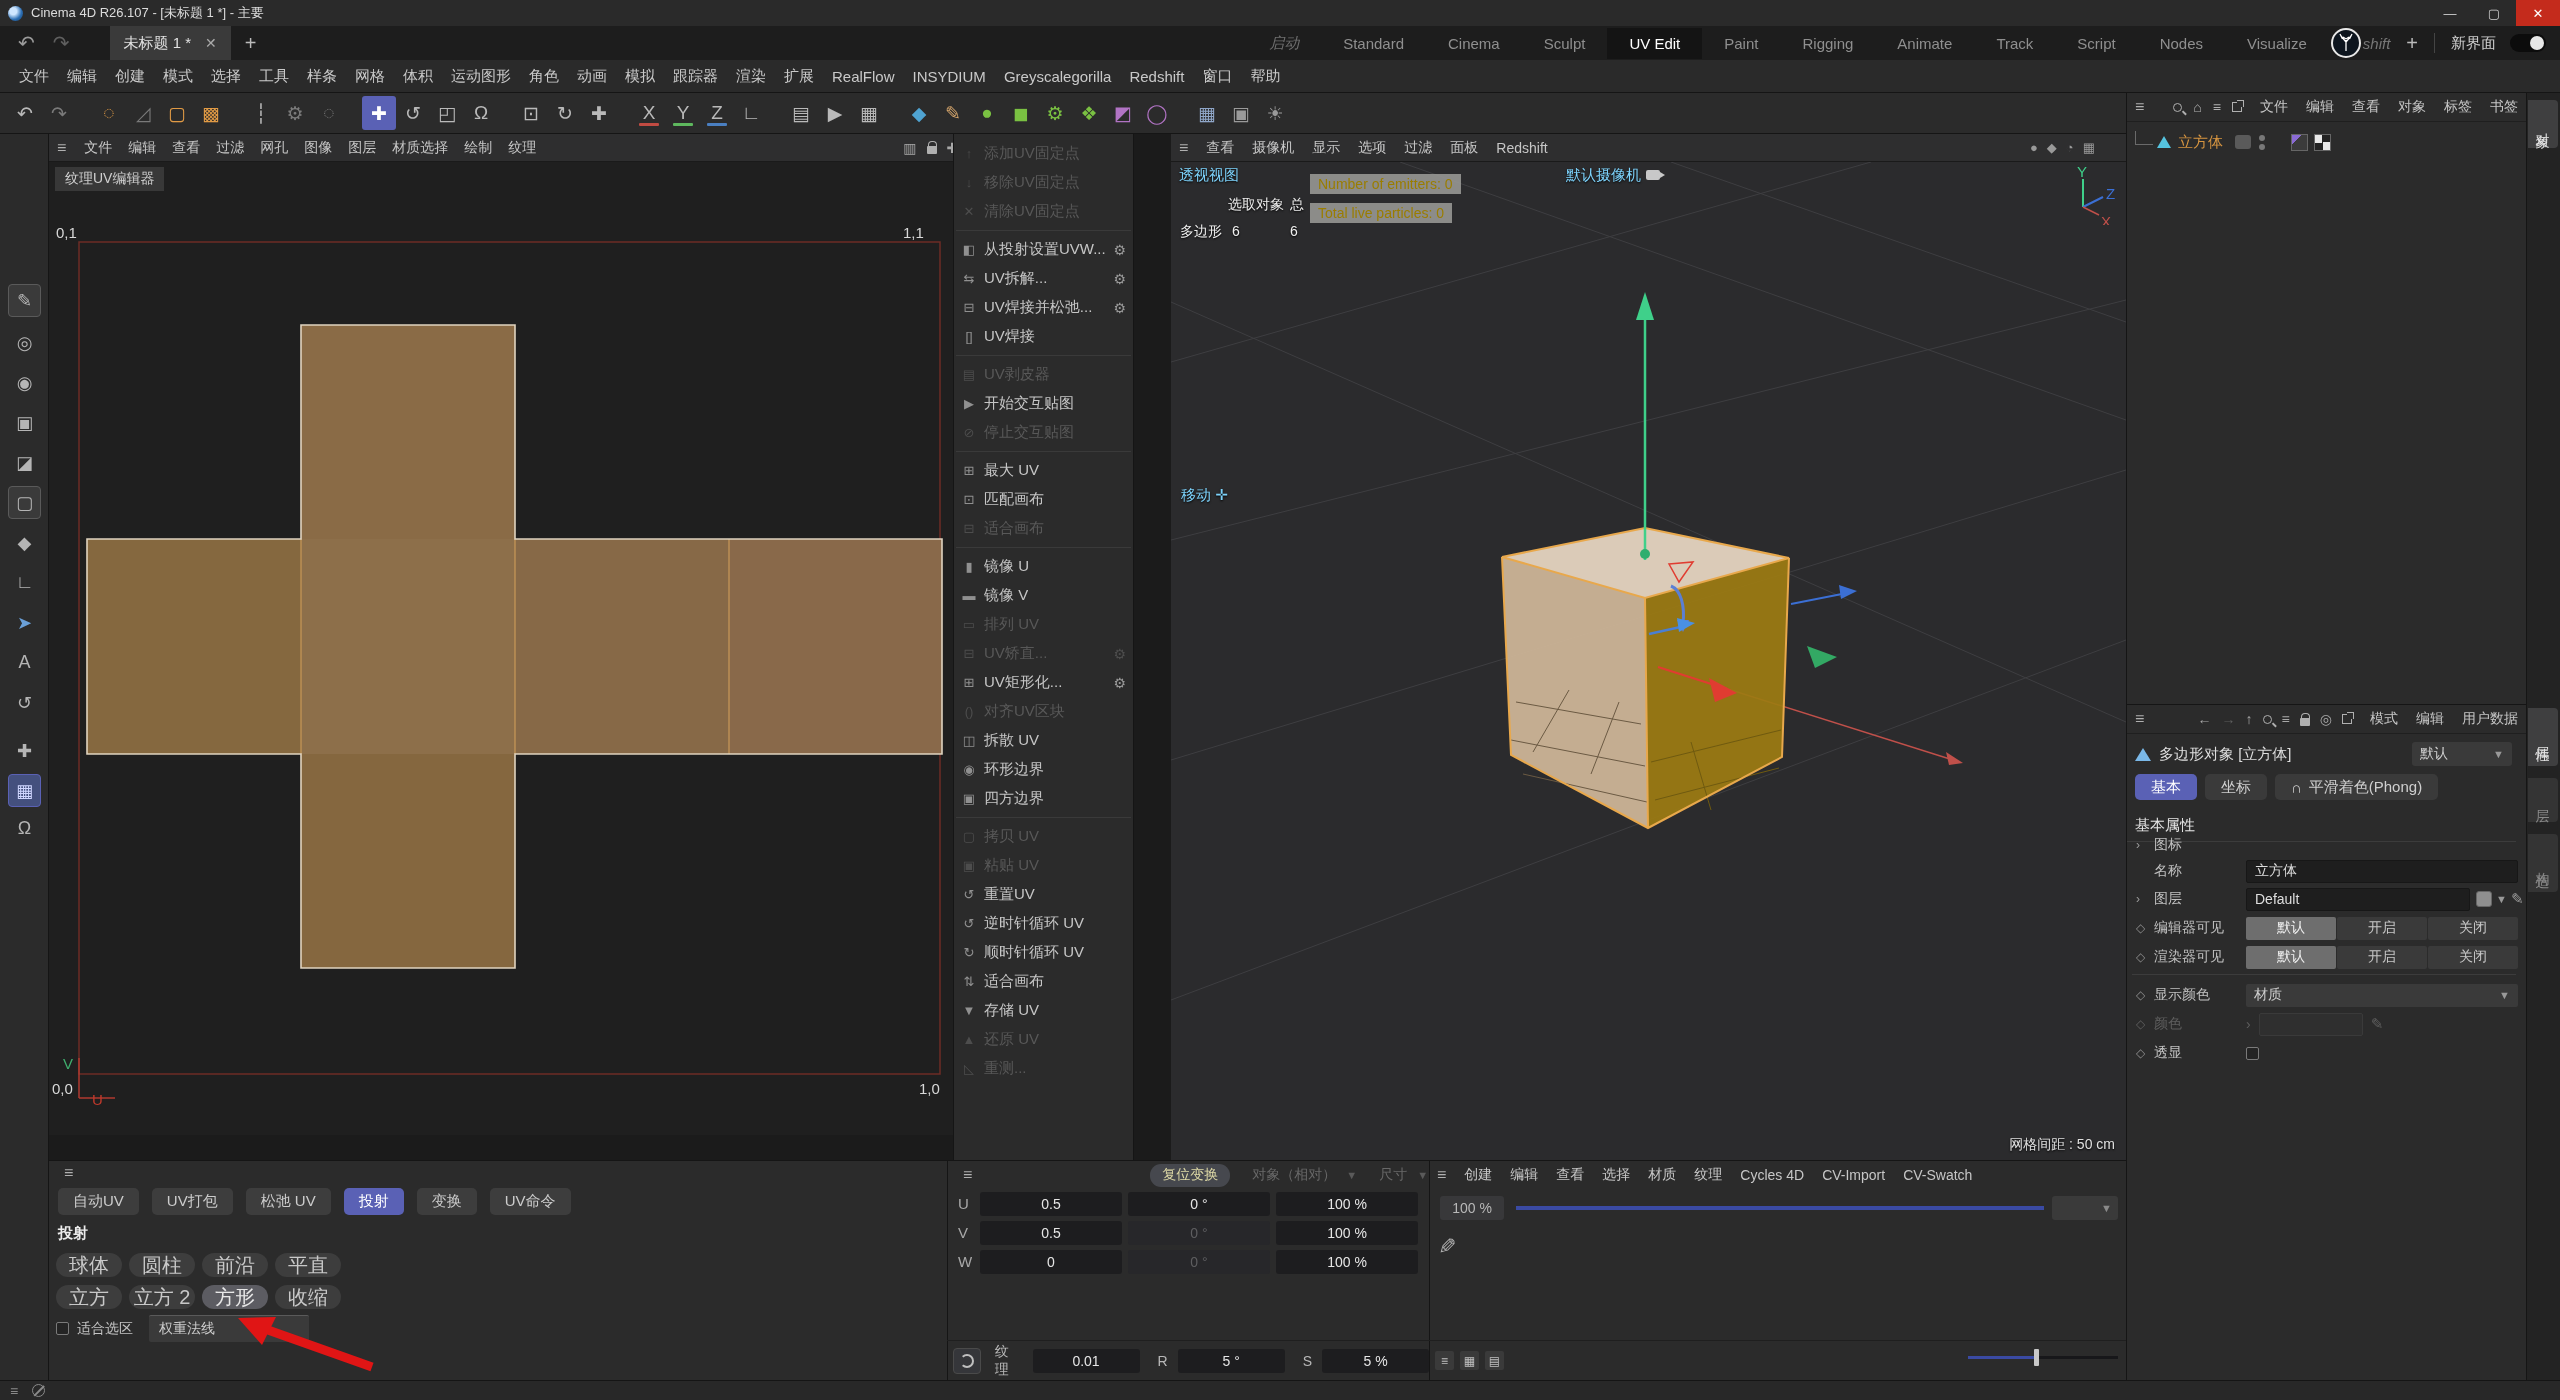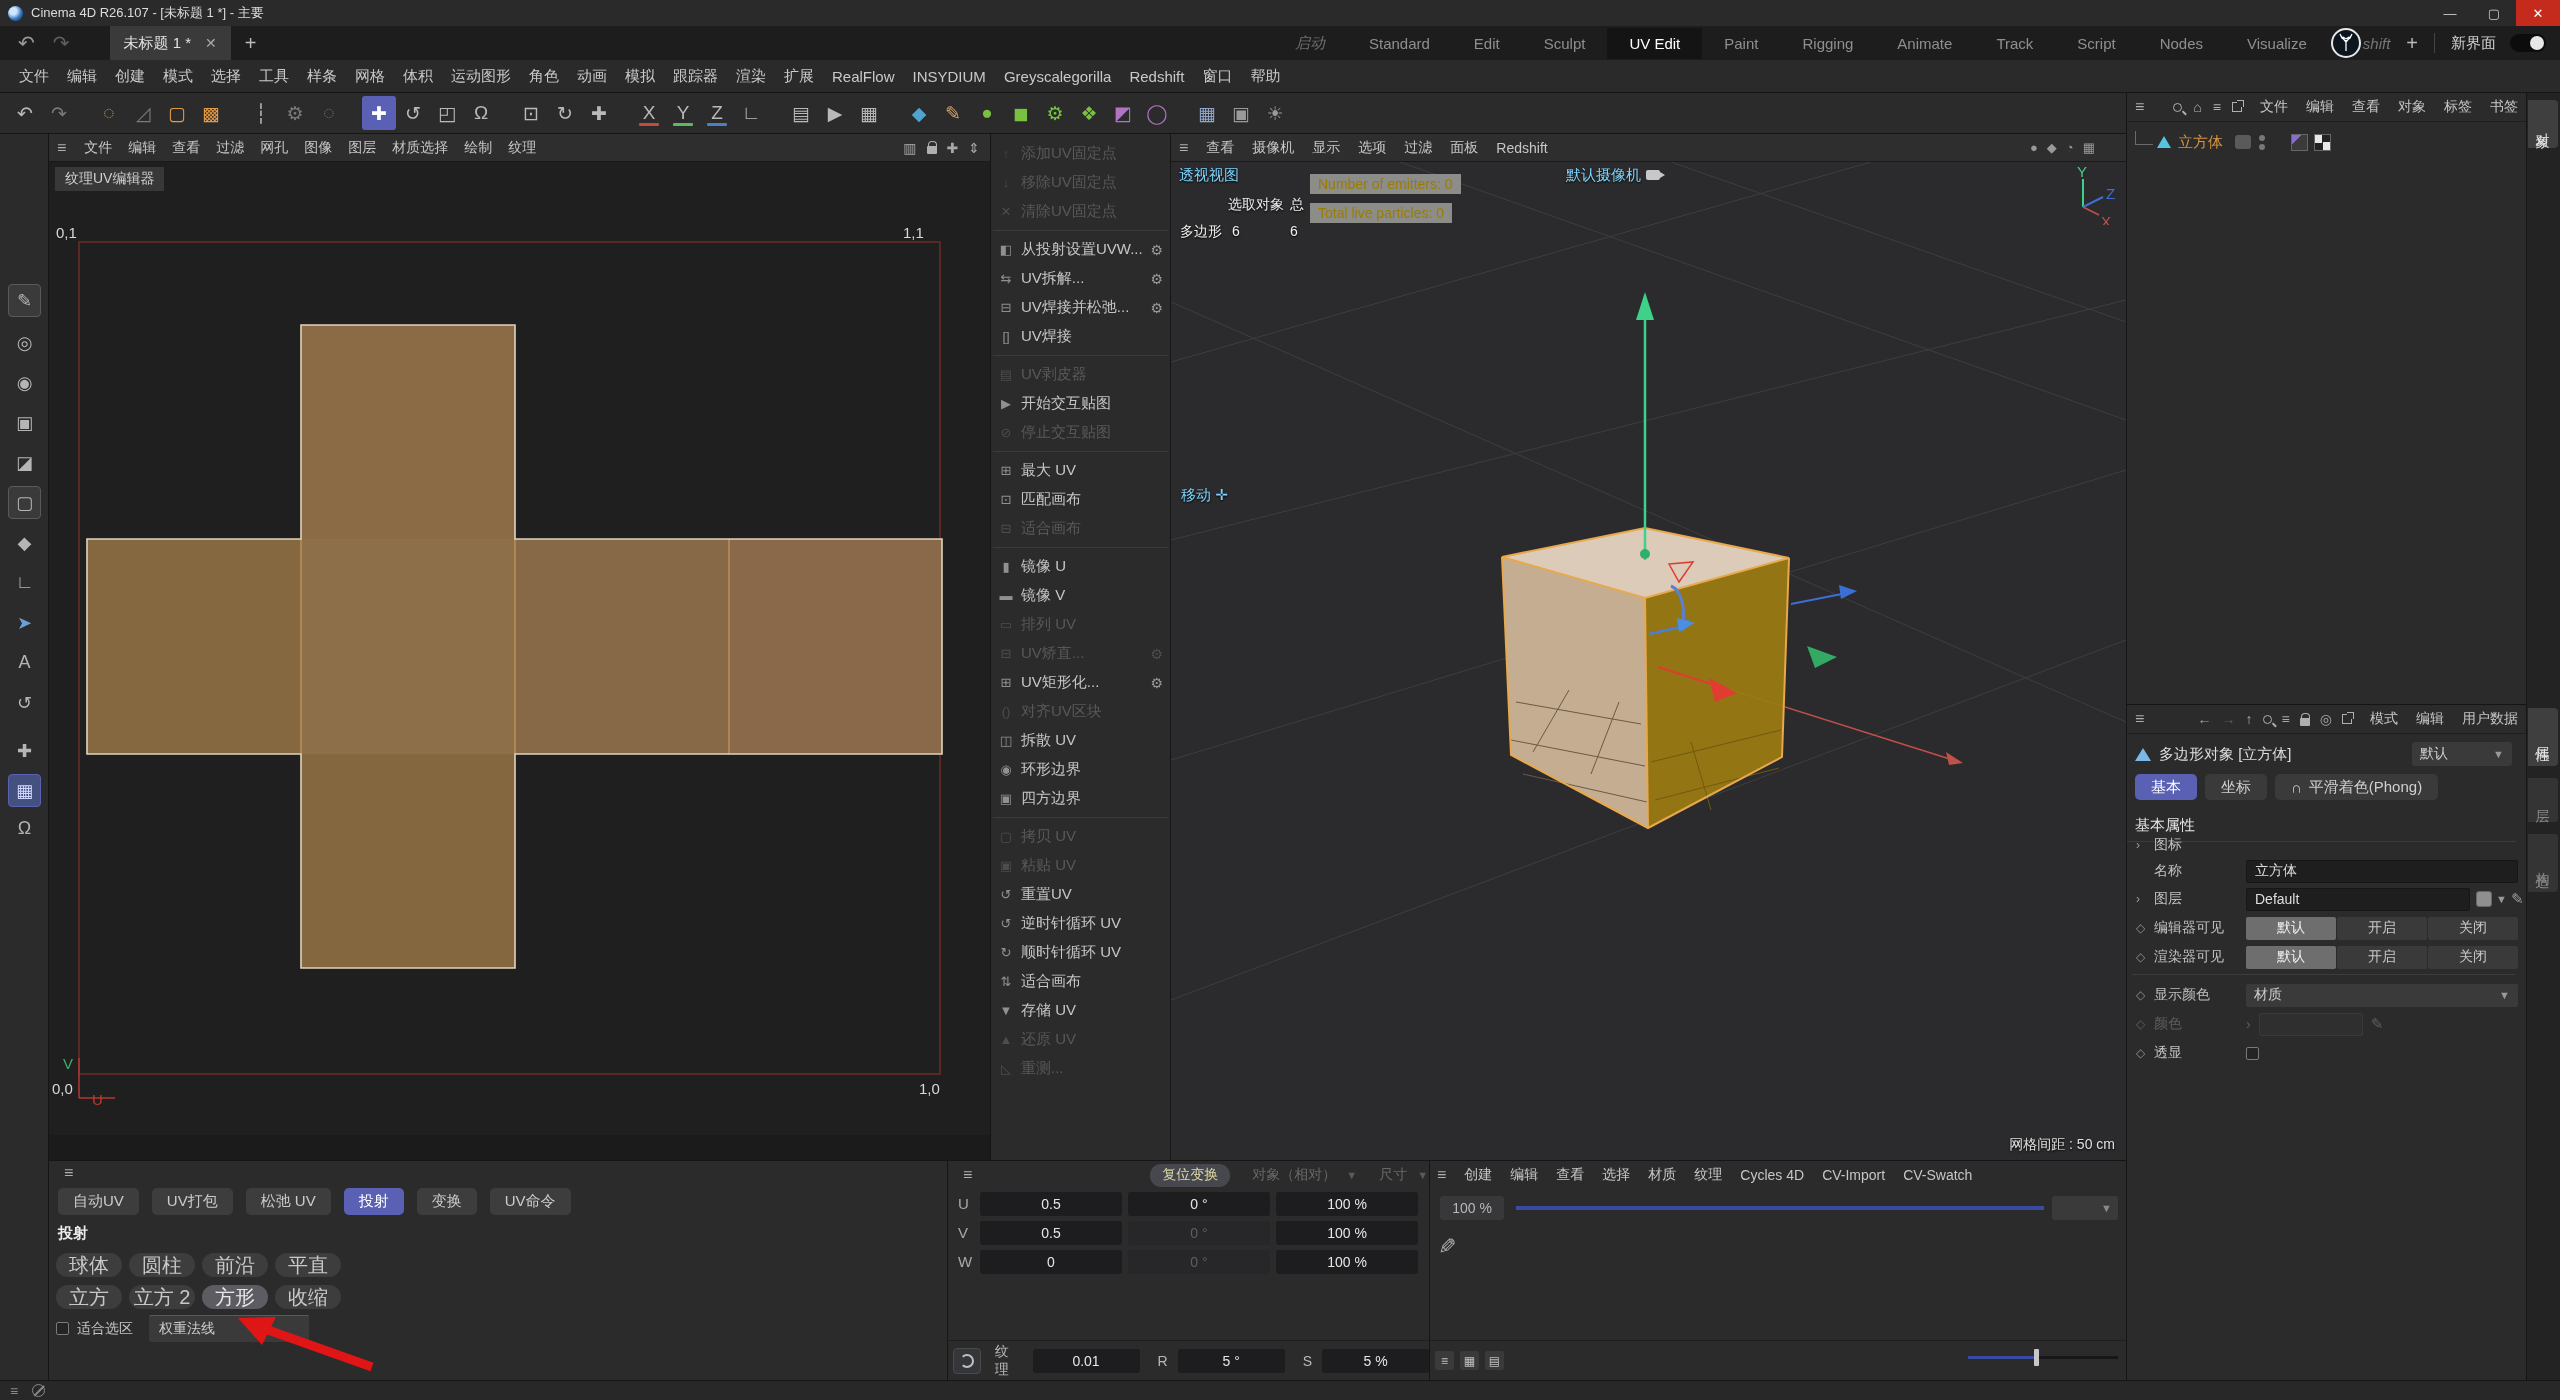--- a/index.html
+++ b/index.html
@@ -72,21 +72,21 @@
   #uv-menu-icons { margin-left:auto; display:flex; gap:10px; padding-right:10px; color:#a8a8a8; font-size:14px; align-items:center; }
   #uv-canvas-bg { left:49px; top:162px; width:941px; height:973px; background:#1f1f1f; }
   #uv-label { left:55px; top:167px; background:#383838; color:#cfcfcf; font-size:14px; padding:3px 10px; }
   #uv-svg { left:49px; top:162px; }
   .uvcorner { font-size:15px; color:#d8d8d8; }
   #uv-axis-v { color:#3fae6e; font-size:15px; }
   #uv-axis-u { color:#c0392b; font-size:15px; }
   #uv-status { left:49px; top:1135px; width:941px; height:25px; background:#2e2e2f; border-top:1px solid #1a1a1a; display:flex; align-items:center; padding-left:10px; font-size:14px; color:#bdbdbd; }
 
   
-  #uvcmd { left:990px; top:134px; width:181px; height:1026px; background:#2b2b2b; border-left:1px solid #151515; border-right:1px solid #151515; padding-top:5px; }
+  #uvcmd { left:953px; top:134px; width:181px; height:1026px; background:#2b2b2b; border-left:1px solid #151515; border-right:1px solid #151515; padding-top:5px; }
   .cmdrow { height:29px; display:flex; align-items:center; gap:7px; padding:0 7px; font-size:15px; color:#c6c6c6; position:relative; }
   .cmdrow .ci { width:16px; text-align:center; font-size:13px; color:#909090; flex:none; }
   .cmdrow .gear { margin-left:auto; color:#9a9a9a; font-size:14px; }
   .cmdrow.disabled { color:#585858; }
   .cmdrow.disabled .ci, .cmdrow.disabled .gear { color:#4d4d4d; }
   .cmdrow.sep { margin-bottom:9px; }
   .cmdrow.sep::after { content:""; position:absolute; left:2px; right:2px; bottom:-5px; border-top:1px solid #3a3a3a; }
   .cmdrow .lbl { white-space:nowrap; overflow:hidden; }
 
   
@@ -222,21 +222,21 @@
     <span class="histbtn" style="color:#5f5f5f;">↷</span>
     <div id="doc-tab">
       <span>未标题 1 *</span>
       <span class="x">✕</span>
     </div>
     <span id="add-tab">+</span>
     <div id="layouts">
 
     <div class="layout-tab dim">启动</div>
         <div class="layout-tab">Standard</div>
-        <div class="layout-tab">Edit</div>
+        <div class="layout-tab">Cinema</div>
         <div class="layout-tab">Sculpt</div>
         <div class="layout-tab active">UV Edit</div>
         <div class="layout-tab">Paint</div>
         <div class="layout-tab">Rigging</div>
         <div class="layout-tab">Animate</div>
         <div class="layout-tab">Track</div>
         <div class="layout-tab">Script</div>
         <div class="layout-tab">Nodes</div>
         <div class="layout-tab">Visualize</div>
       </div>

